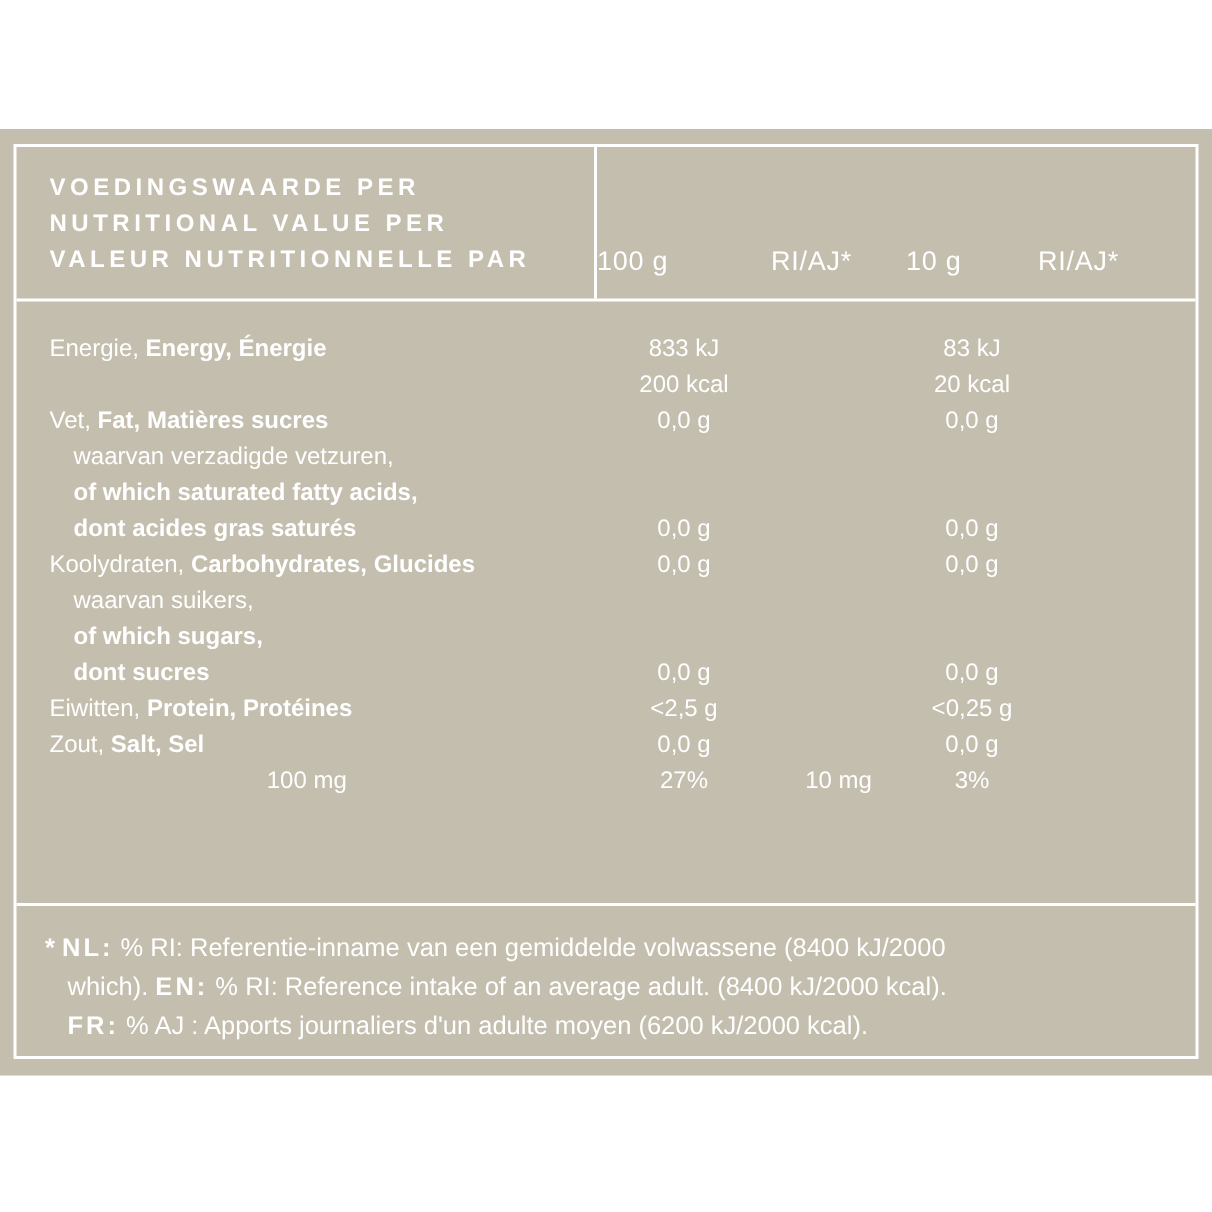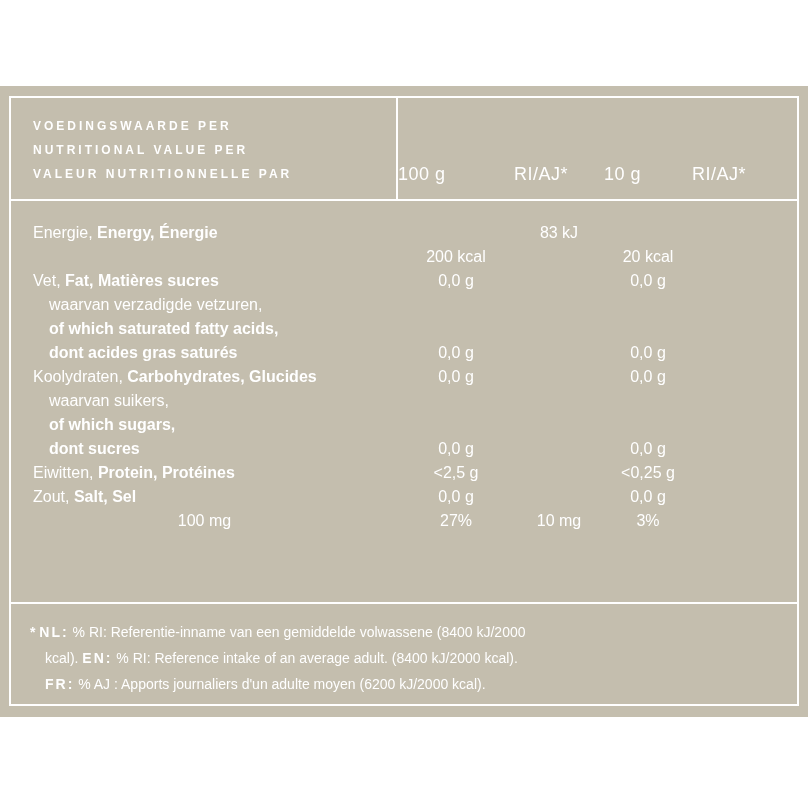--- a/index.html
+++ b/index.html
@@ -27,21 +27,21 @@
   .head{
     flex:none;height:103px;border-bottom:2px solid var(--line);
     display:flex;
   }
   .head-left{
     width:387px;flex:none;border-right:2px solid var(--line);
     display:flex;flex-direction:column;justify-content:center;
     padding-left:22px;padding-top:3px;
   }
   .title-line{
-    font-weight:bold;font-size:12px;line-height:24px;letter-spacing:3px;
+    font-weight:bold;font-size:16px;line-height:24px;letter-spacing:3px;
     white-space:nowrap;
   }
   .head-right{
     flex:1;display:grid;grid-template-columns:116px 90px 88px 1fr;
     align-items:end;padding-bottom:14px;
   }
   .col-h{text-align:left;font-size:18px;letter-spacing:.5px;white-space:nowrap;}
   
   .tbody{flex:1;padding-top:20px;overflow:hidden;}
   .row{
@@ -49,21 +49,21 @@
     height:24px;line-height:24px;font-size:16px;
   }
   .cell{white-space:nowrap;}
   .lab{padding-left:22px;}
   .lab.indent{padding-left:38px;}
   .val{text-align:center;}
   .bold{font-weight:bold;}
   
   .foot{
     flex:none;height:102px;border-top:2px solid var(--line);
-    padding:15px 20px 0 19px;font-size:14px;line-height:26px;
+    padding:15px 20px 0 19px;font-size:17px;line-height:26px;
   }
   .fline{white-space:nowrap;}
   .fline.cont{padding-left:15px;}
   .spaced{letter-spacing:2px;}
 </style>
 </head>
 <body style="background: rgb(255, 255, 255);">
 
 <div class="panel">
   <div class="frame">
@@ -78,20 +78,21 @@
         <div class="col-h">100 g</div>
         <div class="col-h">RI/AJ*</div>
         <div class="col-h">10 g</div>
         <div class="col-h">RI/AJ*</div>
       </div>
     </div>
 
     <div class="tbody">
         <div class="row">
           <div class="cell lab"><span class="">Energie, </span><span class="bold">Energy, </span><span class="bold">Énergie</span></div>
+          <div class="cell val">833 kJ</div>
           <div class="cell val"></div>
           <div class="cell val">83 kJ</div>
           <div class="cell val"></div>
         </div>
         <div class="row">
           <div class="cell lab"></div>
           <div class="cell val">200 kcal</div>
           <div class="cell val"></div>
           <div class="cell val">20 kcal</div>
           <div class="cell val"></div>
@@ -169,18 +170,18 @@
         <div class="row">
           <div class="cell val">100 mg</div>
           <div class="cell val">27%</div>
           <div class="cell val">10 mg</div>
           <div class="cell val">3%</div>
         </div>
       </div>
 
     <div class="foot">
         <div class="fline"><span class="bold">* </span><span class="bold spaced">NL:</span><span class=""> % RI: Referentie-inname van een gemiddelde volwassene (8400 kJ/2000</span></div>
-        <div class="fline cont"><span class="">kcal). </span><span class="bold spaced">EN:</span><span class=""> % RI: Reference intake of an average adult. (8400 kJ/2000 kcal).</span></div>
+        <div class="fline cont"><span class="">which). </span><span class="bold spaced">EN:</span><span class=""> % RI: Reference intake of an average adult. (8400 kJ/2000 kcal).</span></div>
         <div class="fline cont"><span class="bold spaced">FR:</span><span class=""> % AJ : Apports journaliers d'un adulte moyen (6200 kJ/2000 kcal).</span></div>
       </div>
 
   </div>
 </div>
 
 </body></html>

